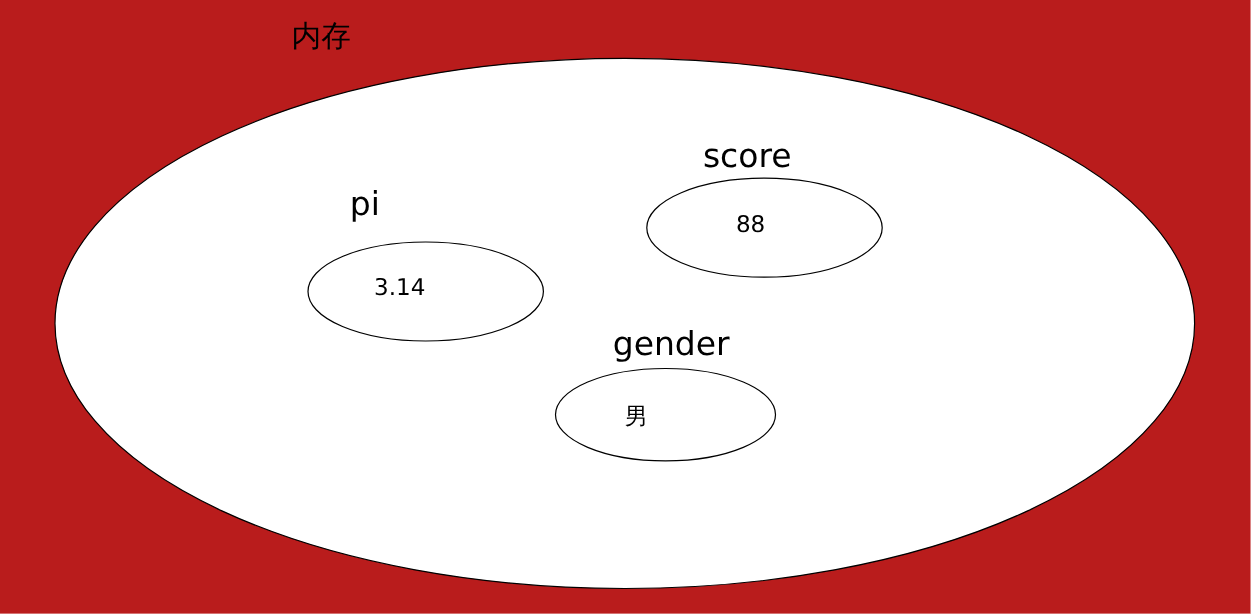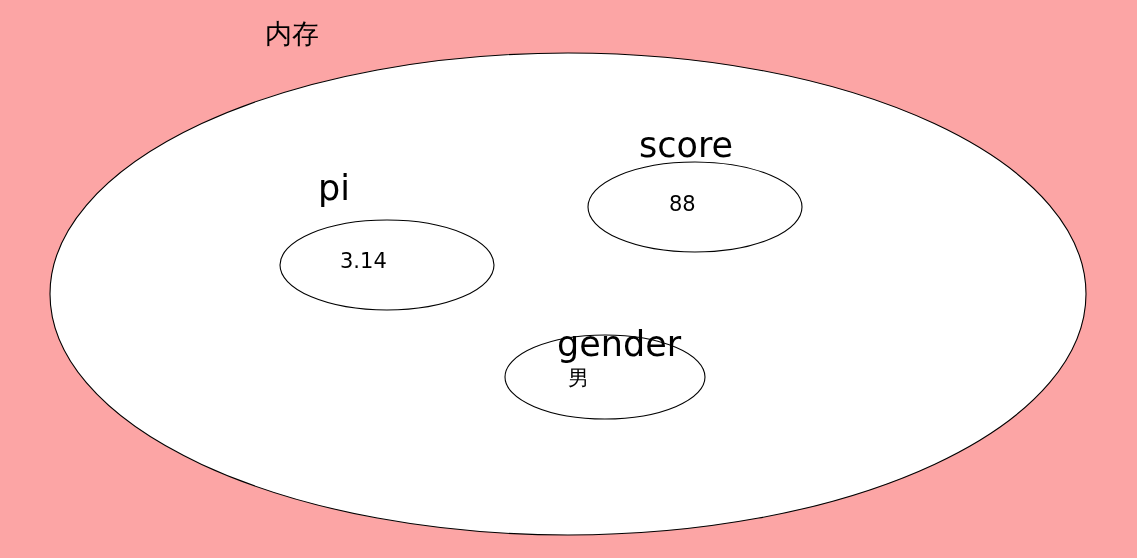--- a/index.html
+++ b/index.html
@@ -36,36 +36,36 @@
     font-family: "DejaVu Sans", "Liberation Sans", sans-serif;
     font-weight: 400;
     line-height: 1;
   }
   .container-label {
     font-size: 27px;
     left: 265px;
     top: 20px;
   }
   .var-name {
-    font-size: 35px;
+    font-size: 30px;
   }
   .var-value {
     font-size: 21px;
   }
   .name-pi     { left: 318px; top: 171px; }
   .val-pi      { left: 340px; top: 251px; }
   .name-score  { left: 639px; top: 128px; }
   .val-score   { left: 669px; top: 194px; }
-  .name-gender { left: 557px; top: 299px; margin-top: 28px; }
+  .name-gender { left: 557px; top: 299px; }
   .val-gender  { left: 568px; top: 368px; }
 </style>
 </head>
 <body>
 
-<div id="canvas" style="background: #fca5a5;">
+<div id="canvas" style="background: #b91c1c;">
 
   <svg id="diagram-svg" viewBox="0 0 1137 558">
     <ellipse class="ellipse-shape" id="shape-container" cx="568" cy="294" rx="518" ry="241" stroke="#000000"></ellipse>
     <ellipse class="ellipse-shape" id="shape-var-0" cx="387" cy="265" rx="107" ry="45" stroke="#000000"></ellipse>
     <ellipse class="ellipse-shape" id="shape-var-1" cx="695" cy="207" rx="107" ry="45" stroke="#000000"></ellipse>
     <ellipse class="ellipse-shape" id="shape-var-2" cx="605" cy="377" rx="100" ry="42" stroke="#000000"></ellipse>
   </svg>
 
   <div class="txt container-label" style="color: rgb(0, 0, 0);">内存</div>
 

